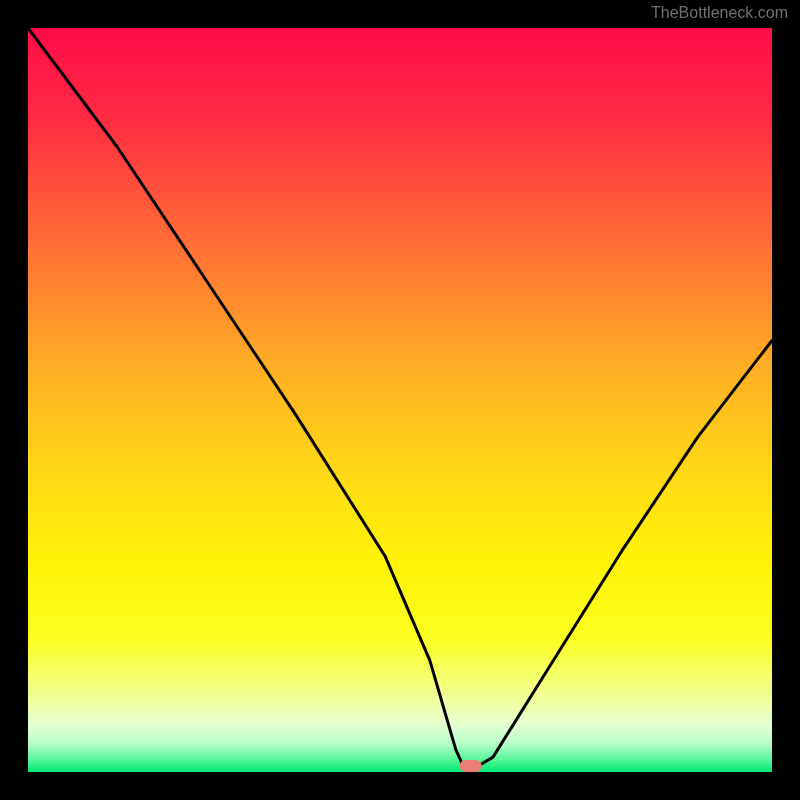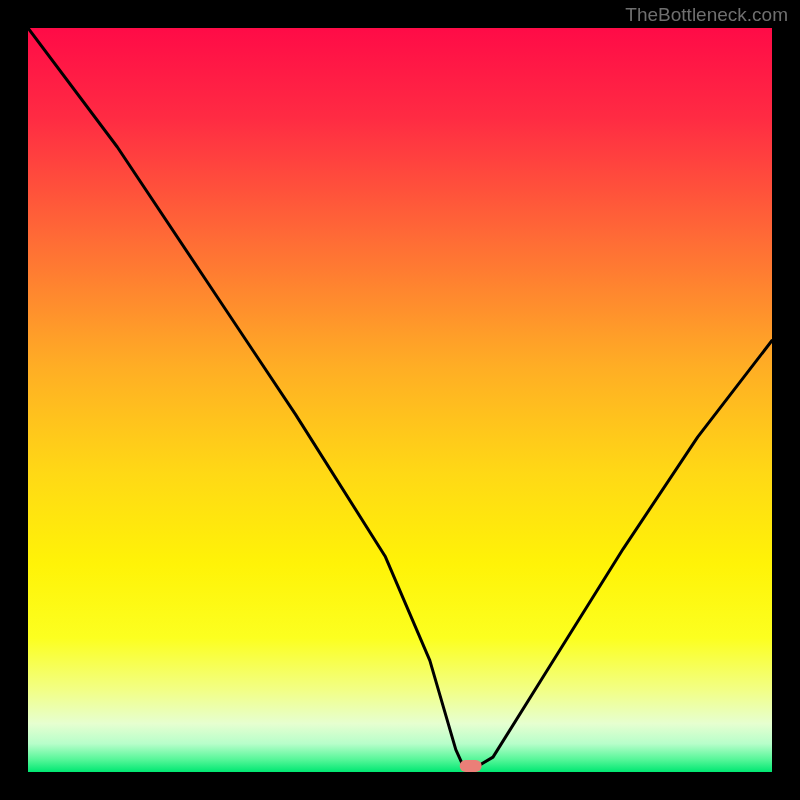--- a/index.html
+++ b/index.html
@@ -16,21 +16,21 @@
     top: 0;
     width: 800px;
     height: 800px;
     background: #000;
   }
   .attribution {
     position: absolute;
     top: 4px;
     right: 12px;
     font-family: Arial, Helvetica, sans-serif;
-    font-size: 19px;
+    font-size: 16px;
     color: #6f6f6f;
     letter-spacing: 0px;
   }
   svg.plot {
     position: absolute;
     left: 28px;
     top: 28px;
   }
 </style>
 </head>

